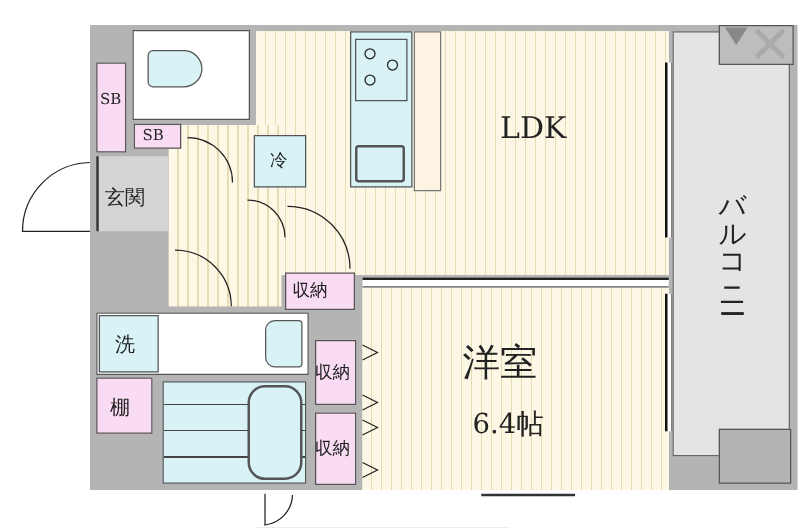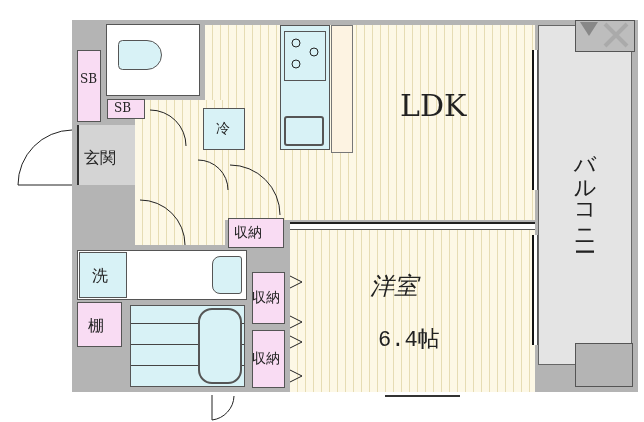--- a/index.html
+++ b/index.html
@@ -45,21 +45,21 @@
   <div class="lbl" style="left:84px;top:148px;font-size:16px;">玄関</div>
 
   <div class="abs blue" style="left:280px;top:25px;width:50px;height:125px;"></div>
   <div class="abs" style="left:284px;top:31px;width:42px;height:50px;border:1px solid #555;"></div>
   <div class="abs" style="left:284px;top:116px;width:40px;height:30px;border:2px solid #555;border-radius:3px;"></div>
   <div class="abs" style="left:331px;top:25px;width:22px;height:128px;background:#fdf3e2;border:1px solid #777;"></div>
 
   <div class="abs blue" style="left:203px;top:108px;width:42px;height:42px;"></div>
   <div class="lbl small" style="left:216px;top:120px;">冷</div>
 
-  <div class="lbl" style="left:400px;top:88px;font-size:30px;">LDK</div>
+  <div class="lbl" style="left:400px;top:88px;font-size:24px;">LDK</div>
 
   <div class="abs" style="left:290px;top:222px;width:245px;height:8px;background:#fff;border-top:2px solid #222;border-bottom:1px solid #555;"></div>
 
   <div class="abs pink" style="left:228px;top:218px;width:56px;height:30px;"></div>
   <div class="lbl small" style="left:234px;top:224px;">収納</div>
 
   <div class="abs white" style="left:77px;top:250px;width:170px;height:50px;"></div>
   <div class="abs blue" style="left:79px;top:252px;width:48px;height:46px;"></div>
   <div class="lbl small" style="left:92px;top:266px;font-size:16px;">洗</div>
   <div class="abs blue" style="left:212px;top:256px;width:30px;height:38px;border-radius:8px 3px 3px 8px;"></div>
@@ -68,22 +68,22 @@
   <div class="lbl" style="left:88px;top:316px;font-size:16px;">棚</div>
 
   <div class="abs blue" style="left:130px;top:305px;width:115px;height:82px;background-image:repeating-linear-gradient(0deg,transparent 0,transparent 20px,#444 20px,#444 21px);"></div>
   <div class="abs blue" style="left:198px;top:308px;width:44px;height:76px;border-radius:14px;border:2px solid #555;"></div>
 
   <div class="abs pink" style="left:252px;top:272px;width:33px;height:52px;"></div>
   <div class="lbl small" style="left:252px;top:289px;">収納</div>
   <div class="abs pink" style="left:252px;top:330px;width:33px;height:58px;"></div>
   <div class="lbl small" style="left:252px;top:350px;">収納</div>
 
-  <div class="lbl" style="left:370px;top:270px;font-size:24px;font-style:italic;">洋室</div>
-  <div class="lbl" style="left:378px;top:324px;font-size:22px;font-family:Liberation Mono, monospace;">6.4帖</div>
+  <div class="lbl" style="left:370px;top:270px;font-size:30px;">洋室</div>
+  <div class="lbl" style="left:378px;top:324px;font-size:22px;">6.4帖</div>
 
   <div class="lbl" style="left:570px;top:140px;font-size:22px;writing-mode:vertical-rl;">バルコニー</div>
 
   <div class="abs" style="left:532px;top:50px;width:6px;height:140px;background:#fff;border-left:2px solid #111;border-right:1px solid #555;"></div>
   <div class="abs" style="left:532px;top:235px;width:6px;height:110px;background:#fff;border-left:2px solid #111;border-right:1px solid #555;"></div>
 
   <svg width="644" height="422">
     <path d="M72 130 A 55 55 0 0 0 18 185 L 72 185" fill="none" stroke="#222" stroke-width="1"></path>
     <path d="M150 110 A 36 36 0 0 1 186 146" fill="none" stroke="#222" stroke-width="1"></path>
     <path d="M140 200 A 45 45 0 0 1 185 245" fill="none" stroke="#222" stroke-width="1"></path>

